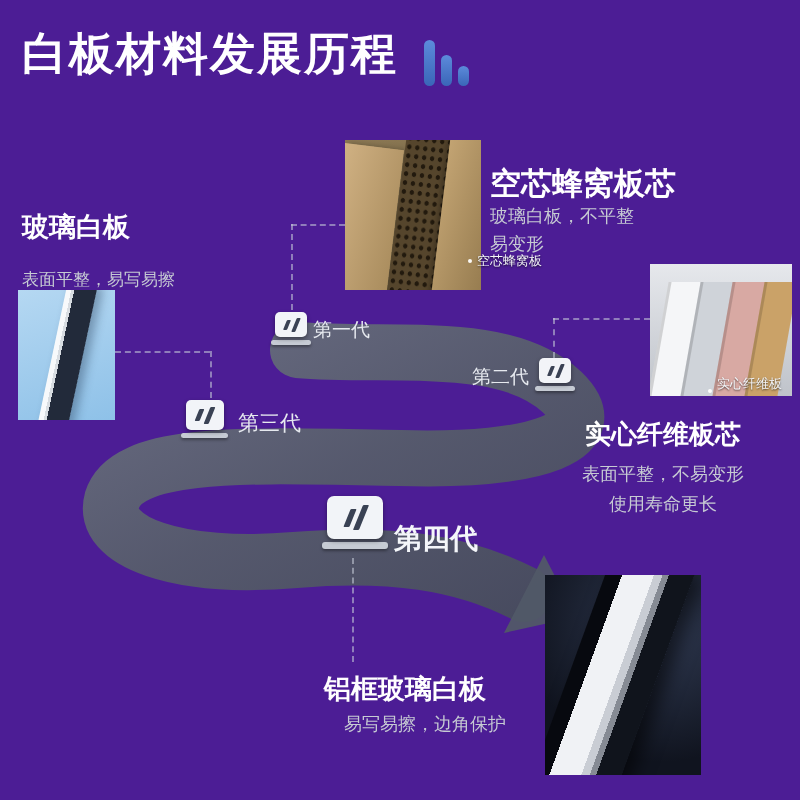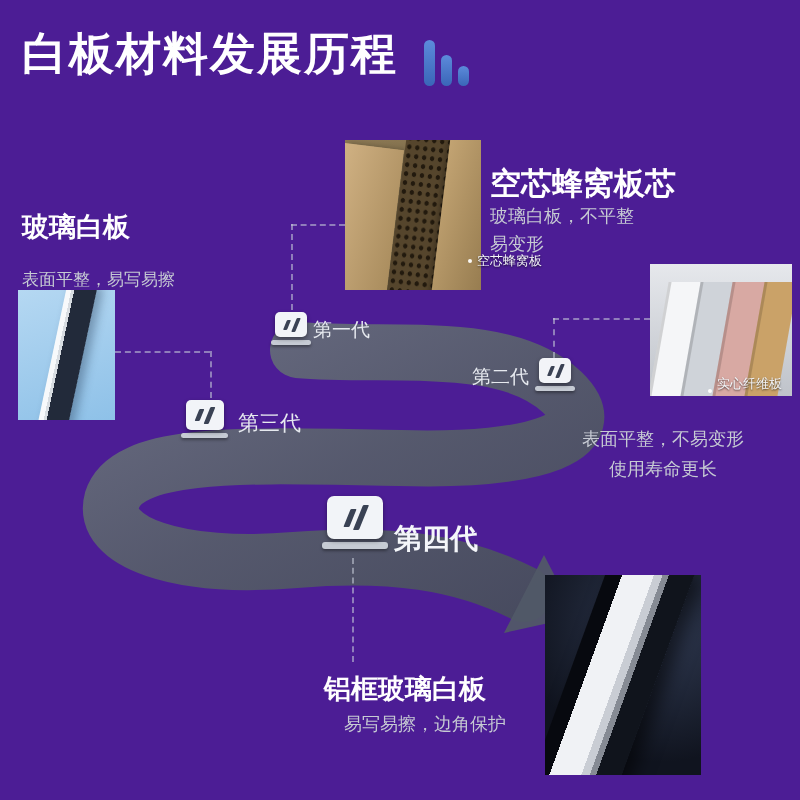--- a/index.html
+++ b/index.html
@@ -180,20 +180,21 @@
 
   <div class="img img4">
     <div class="alu-board"></div>
   </div>
 
   <div class="abs heading h-gen1">空芯蜂窝板芯</div>
   <div class="abs desc d-gen1a">玻璃白板，不平整</div>
   <div class="abs desc d-gen1b">易变形</div>
 
   <div class="abs col-gen2">
+    <div class="h-gen2">实心纤维板芯</div>
     <div class="desc">表面平整，不易变形</div>
     <div class="desc">使用寿命更长</div>
   </div>
 
   <div class="abs heading h-gen3">玻璃白板</div>
   <div class="abs desc d-gen3">表面平整，易写易擦</div>
 
   <div class="abs heading h-gen4">铝框玻璃白板</div>
   <div class="abs desc d-gen4">易写易擦，边角保护</div>
 

